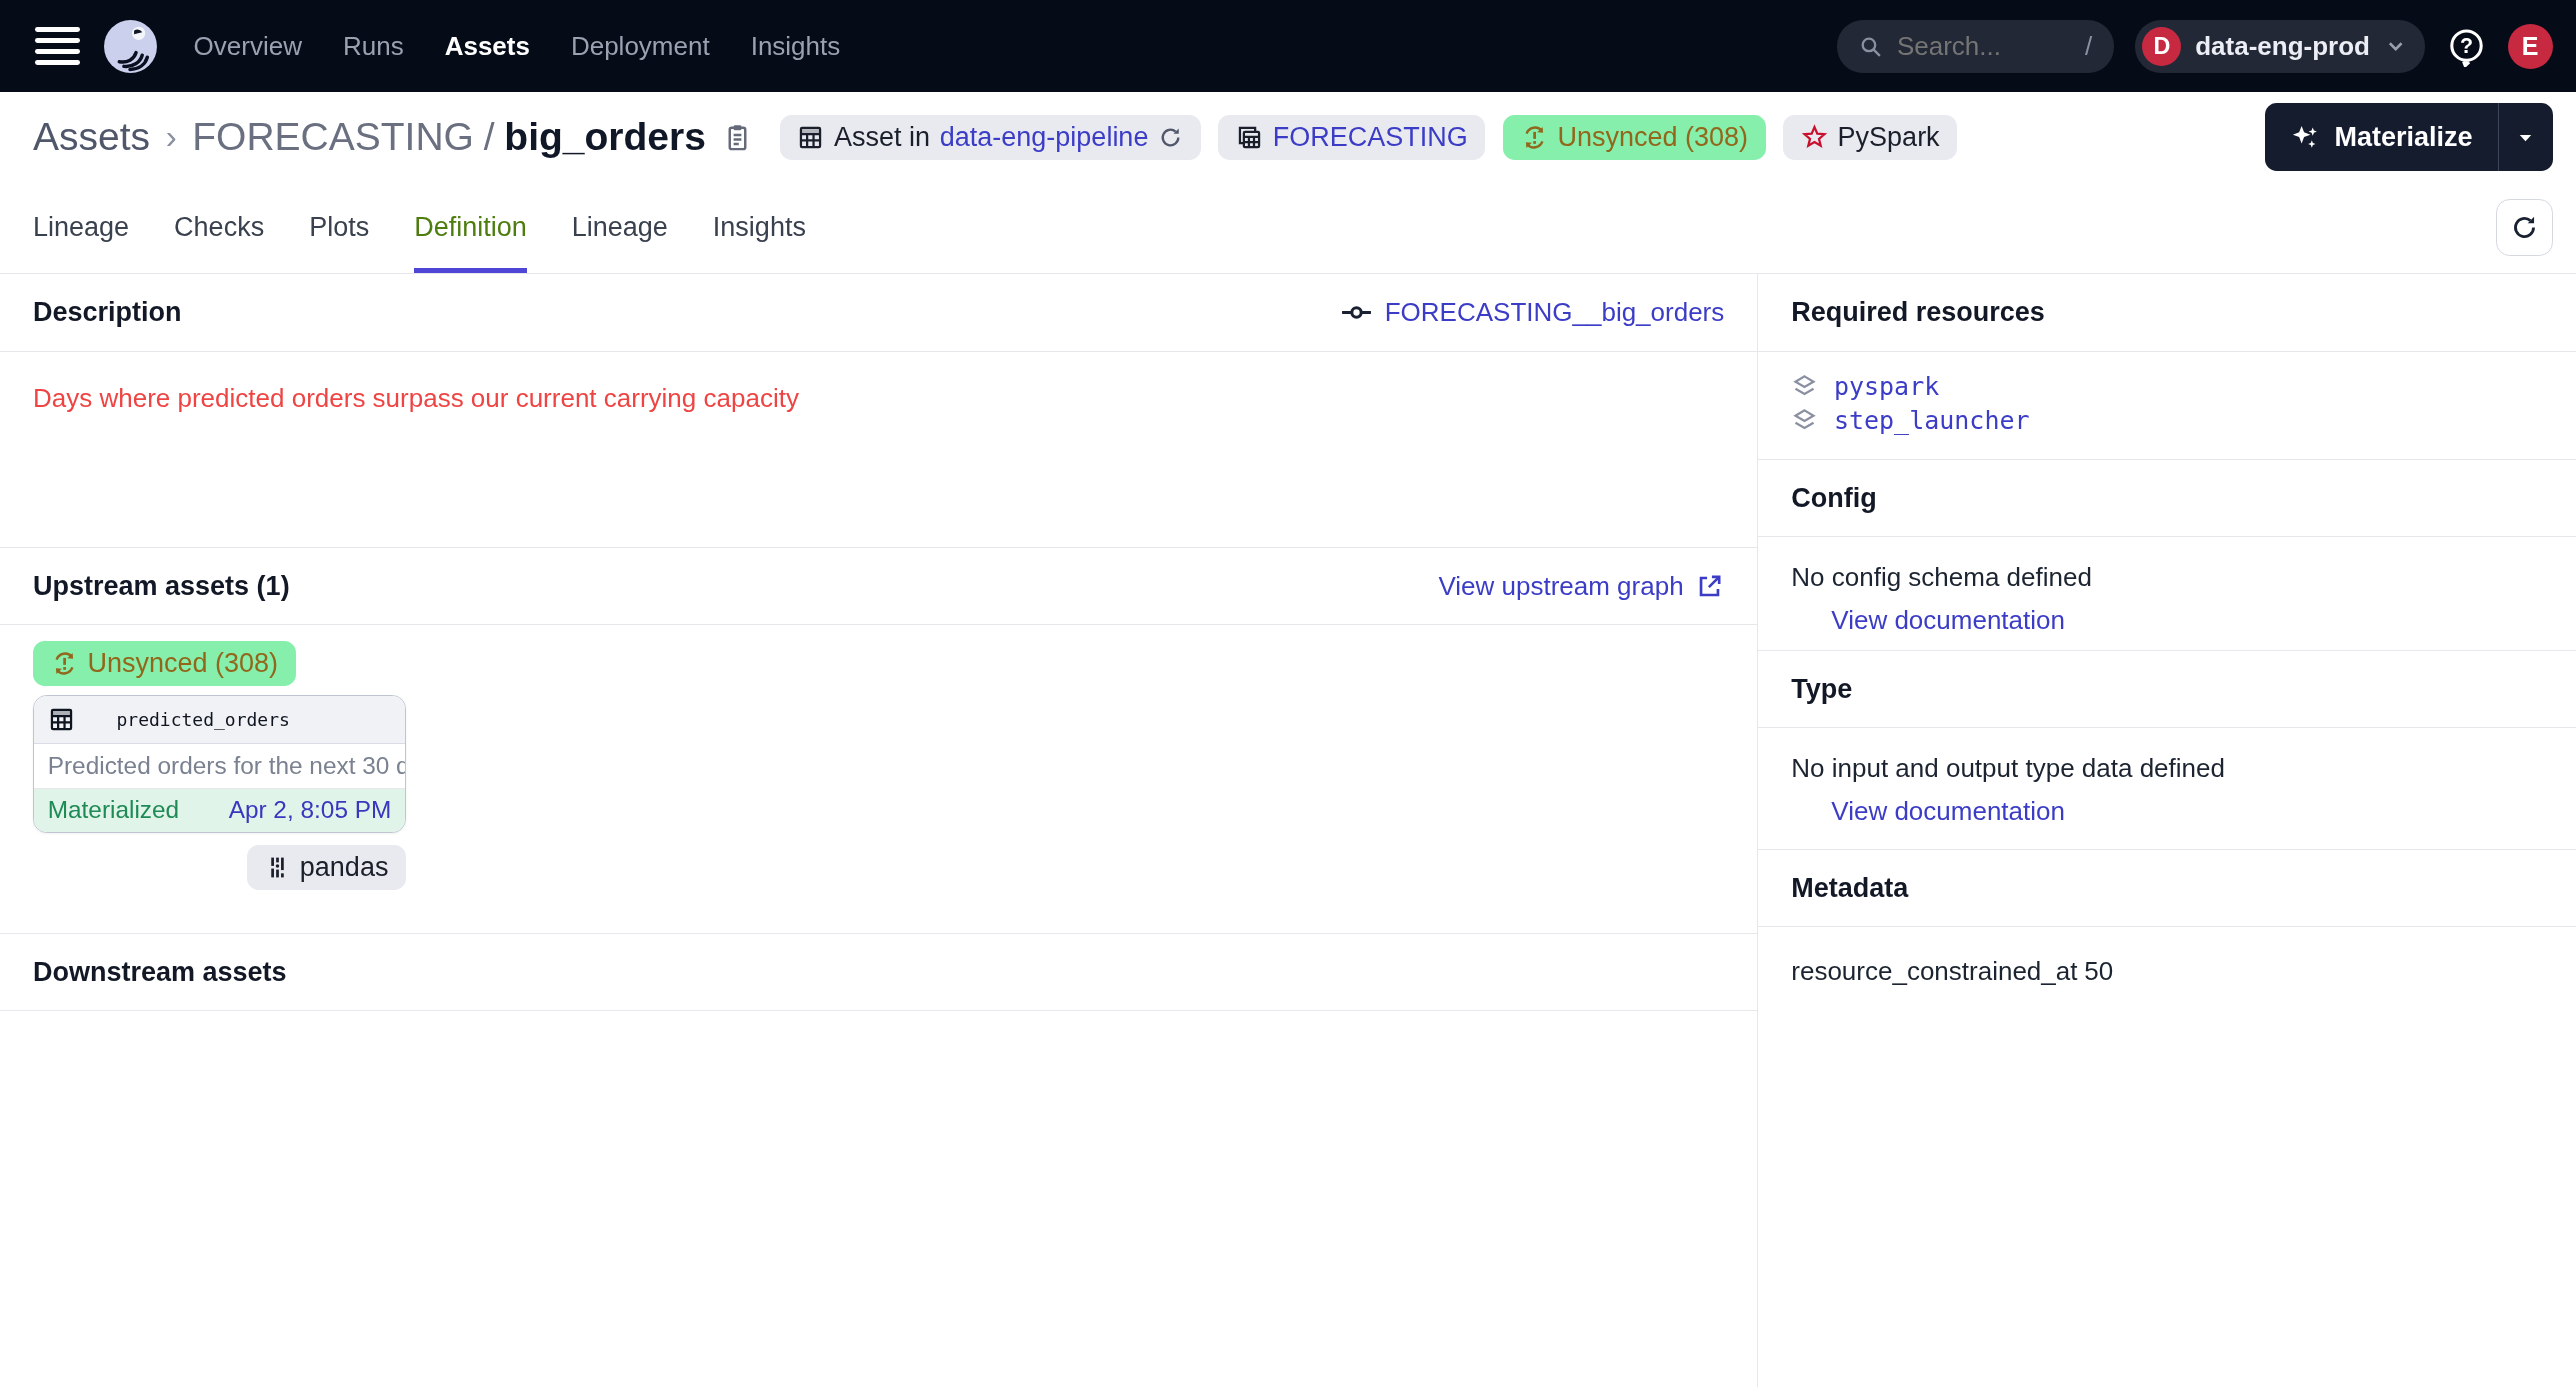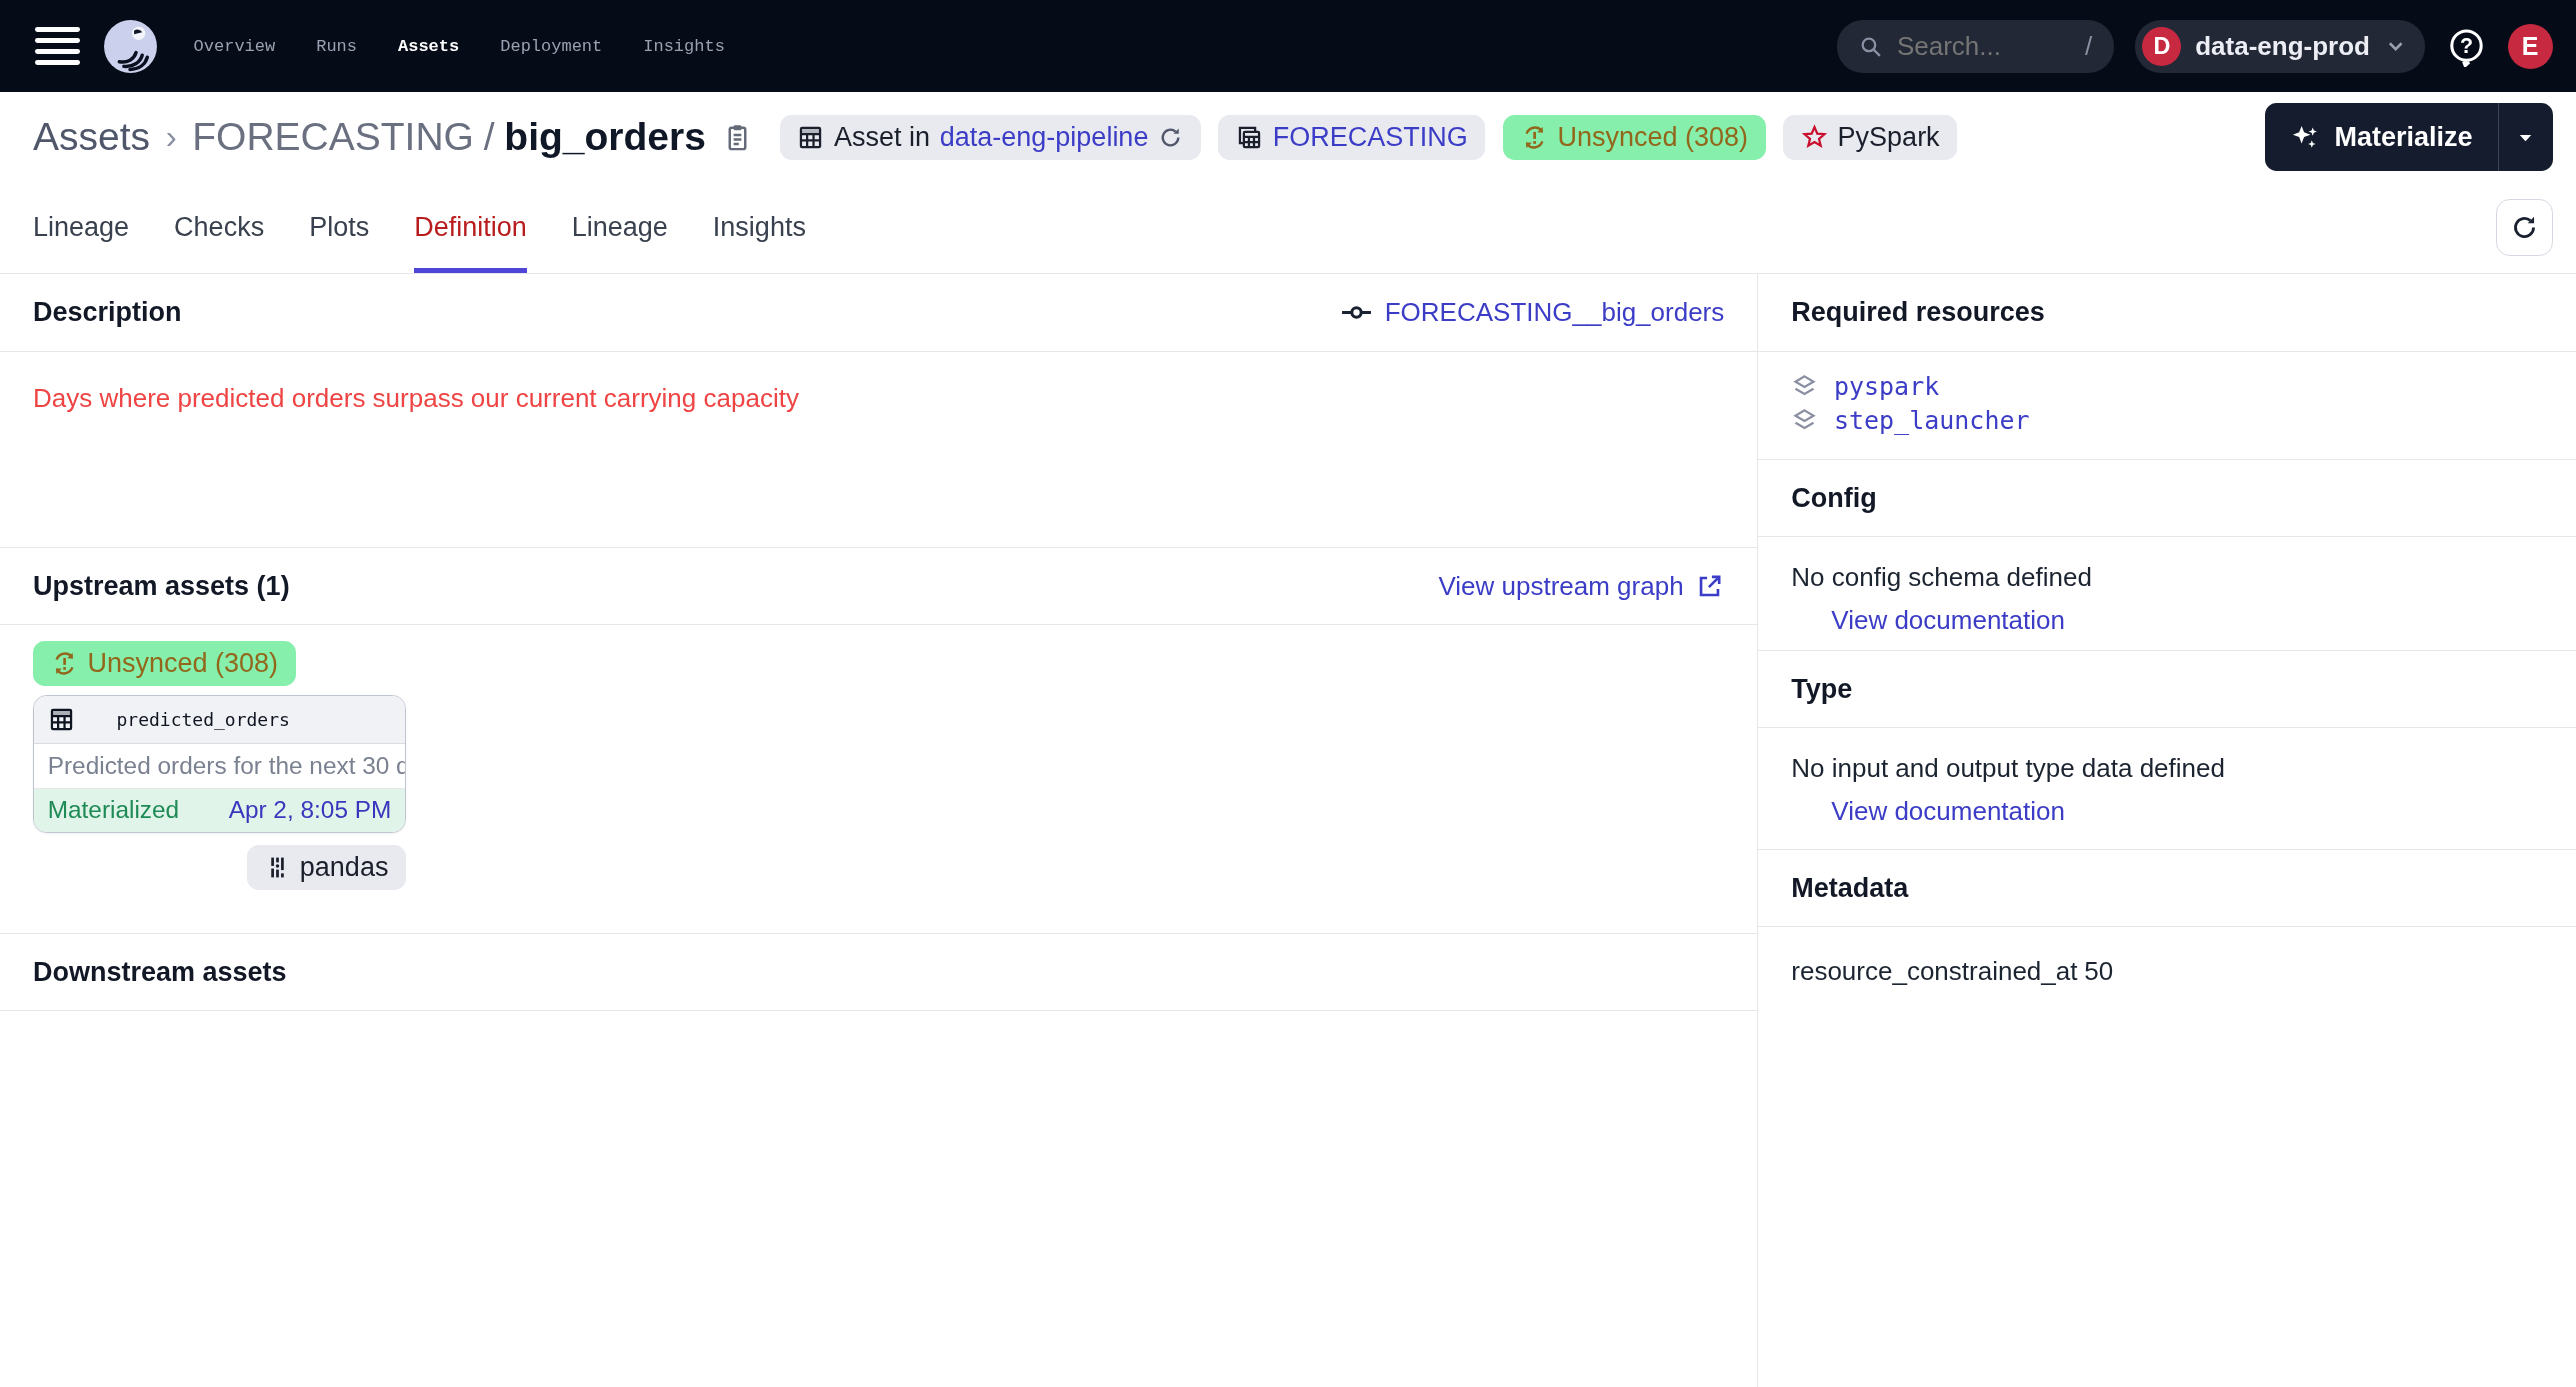--- a/index.html
+++ b/index.html
@@ -9,21 +9,21 @@
     font-family: "Liberation Sans", sans-serif; background:#fff; color:#1B2430;
   }
   svg { display:block; }
 
   
   .topbar { height:92px; background:#060B18; display:flex; align-items:center; padding:0 23.4px; }
   .hamburger { width:45px; display:flex; flex-direction:column; gap:5.9px; margin:0 21.5px 0 11.7px; cursor:pointer; }
   .hamburger i { display:block; height:4.9px; background:#FFFFFF; border-radius:2.4px; }
   .logo { width:57px; height:57px; margin-right:35px; }
   .nav { display:flex; gap:41px; align-items:center; }
-  .nav-item { font-size:17px; color:#9CA1B2; font-weight:500; cursor:pointer;font-family:Liberation Mono, monospace; }
+  .nav-item { font-size:26px; color:#9CA1B2; font-weight:500; cursor:pointer; }
   .nav-item.active { color:#FFFFFF; font-weight:700; }
   .top-right { margin-left:auto; display:flex; align-items:center; gap:21px; }
   .search-pill { width:277px; height:53px; border-radius:26px; background:#232836; display:flex; align-items:center; padding:0 21.5px; gap:13.7px; color:#8A90A2; }
   .search-pill input { flex:1; background:transparent; border:none; outline:none; color:#8A90A2; font-size:26px; font-family:"Liberation Sans",sans-serif; width:137px; }
   .search-slash { font-size:26px; color:#8A90A2; }
   .deploy-pill { height:53px; border-radius:26px; background:#232836; display:flex; align-items:center; gap:13.7px; padding:0 17.6px 0 7.8px; cursor:pointer; }
   .deploy-initial { width:39px; height:39px; border-radius:50%; background:#C62940; color:#fff; font-size:23.4px; font-weight:700; display:flex; align-items:center; justify-content:center; }
   .deploy-name { color:#EDEEF5; font-size:26px; font-weight:600; }
   .help-btn { color:#fff; cursor:pointer; }
   .avatar { width:45px; height:45px; border-radius:50%; background:#C62940; color:#fff; font-size:25px; font-weight:700; display:flex; align-items:center; justify-content:center; cursor:pointer; }
@@ -44,21 +44,21 @@
   .tag .t-icon { color:#1A1F2B; }
   .tag.warning .t-icon { color:#92671B; }
   .materialize { margin-left:auto; display:flex; height:68px; border-radius:11.7px; background:#151C2E; color:#fff; overflow:hidden; cursor:pointer; }
   .materialize-main { display:flex; align-items:center; gap:13.7px; padding:0 25px; font-size:27px; font-weight:600; }
   .materialize-caret { width:55px; display:flex; align-items:center; justify-content:center; border-left:1px solid #3D445A; }
 
   
   .tabs-row { height:92px; border-bottom:1px solid #E6E7EB; display:flex; align-items:stretch; padding:0 23.4px 0 33px; }
   .tabs { display:flex; gap:45px; }
   .tab { position:relative; display:flex; align-items:center; font-size:27px; color:#3A414E; cursor:pointer; }
-  .tab.active { color:#b91c1c; font-weight:500; }
+  .tab.active { color:#4d7c0f; font-weight:500; }
   .tab.active::after { content:""; position:absolute; left:0; right:0; bottom:0; height:4.9px; background:#4F46D7; }
   .refresh-btn { margin-left:auto; align-self:center; width:57px; height:57px; border:1.5px solid #D5D8E0; border-radius:13.7px; background:#fff; display:flex; align-items:center; justify-content:center; color:#1A2232; cursor:pointer; }
 
   
   .content { display:flex; height:1114px; }
   .main-col { width:1847px; border-right:1px solid #E6E7EB; }
   .side-col { width:859px; }
 
   .section-head { height:78px; padding:0 33px; display:flex; align-items:center; justify-content:space-between; border-bottom:1px solid #E6E7EB; }
   .section-head.topline { border-top:1px solid #E6E7EB; }

